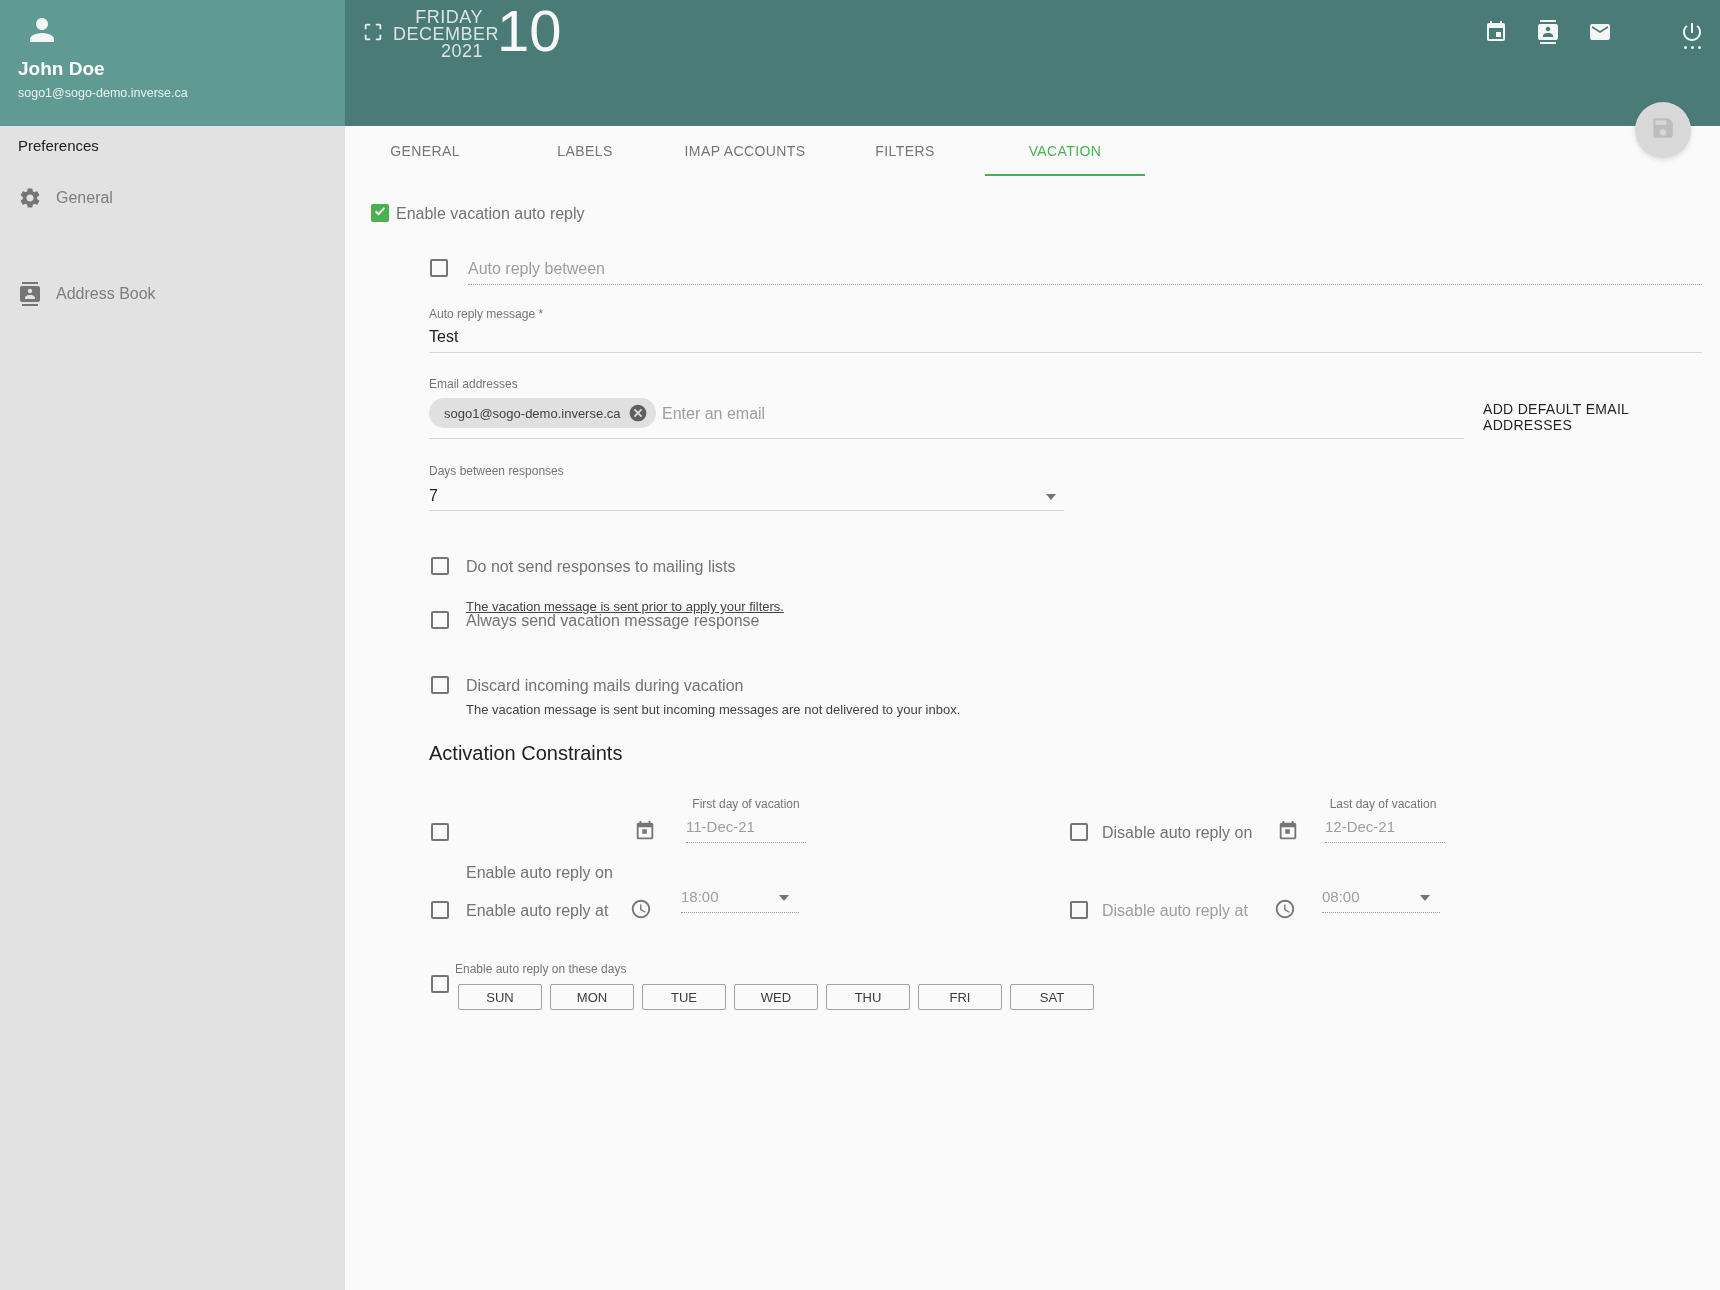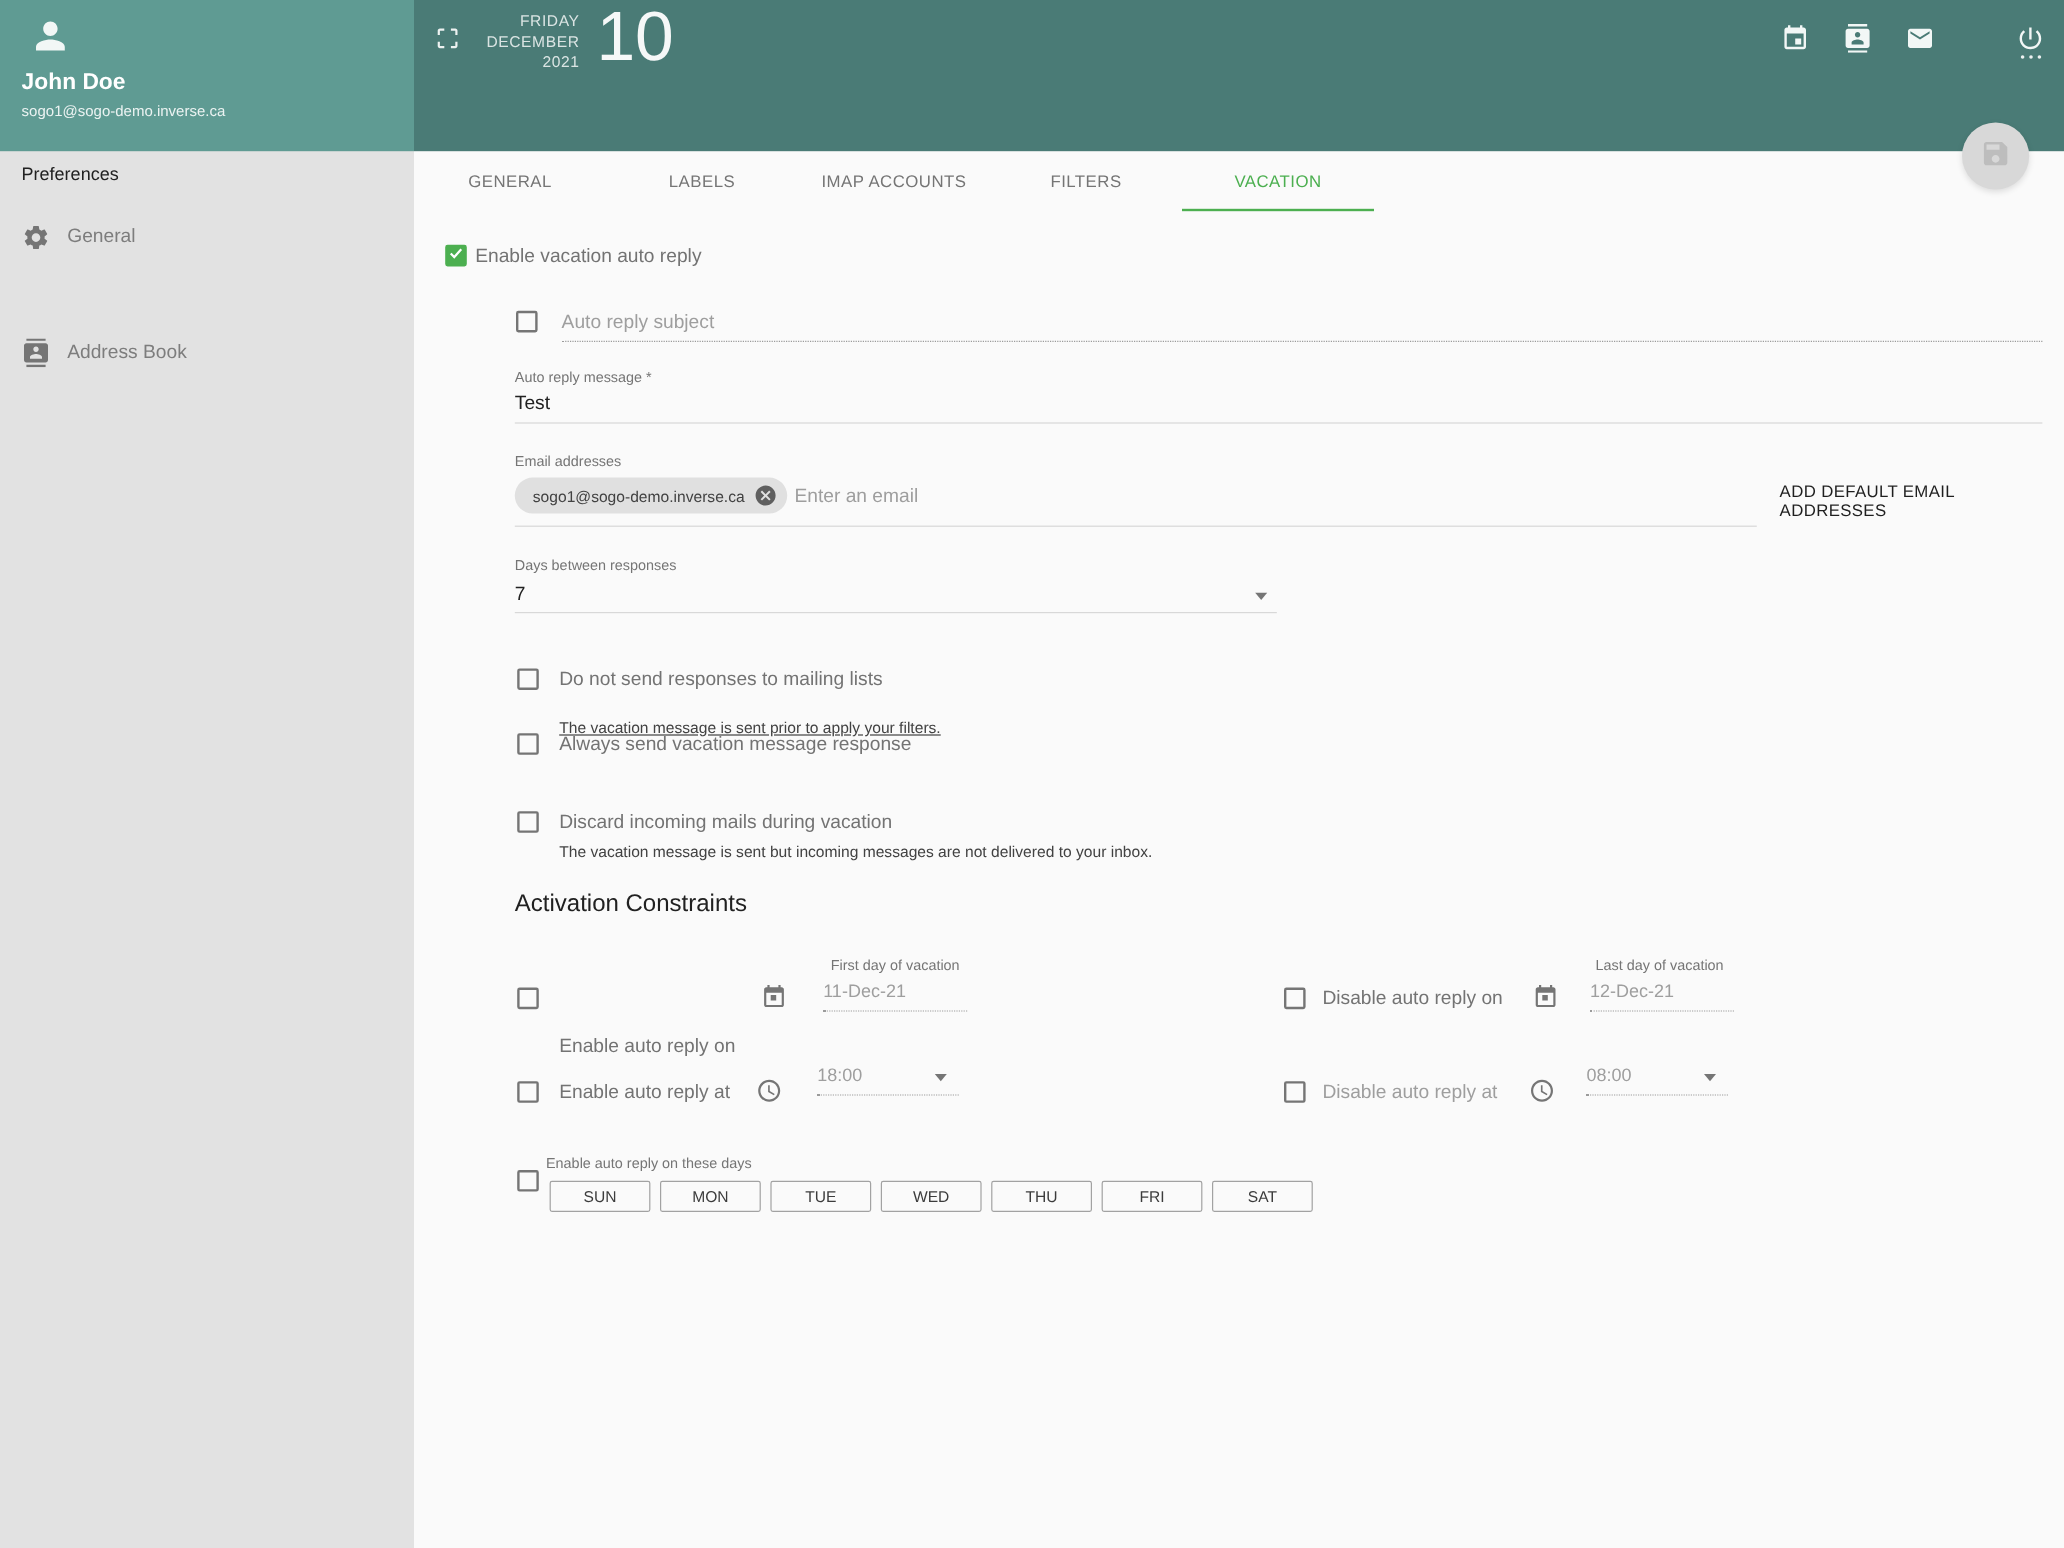--- a/index.html
+++ b/index.html
@@ -17,21 +17,21 @@
   .sidebar-title { left:18px; top:137px; font-size:15px; color:#212121; }
   .nav-item { left:0; width:345px; height:48px; display:flex; align-items:center; cursor:pointer; }
   .nav-item .nav-ico { margin-left:18px; width:24px; height:24px; }
   .nav-item .nav-label { margin-left:14px; font-size:16px; color:#7d7d7d; }
   .nav-item.active { background:#ffffff; }
   .nav-item.active .nav-label { color:#212121; font-weight:bold; }
 
   
   .topbar { left:345px; top:0; width:1375px; height:126px; background:#4a7b76; }
   .fullscreen-btn { left:17px; top:21px; width:22px; height:22px; cursor:pointer; }
-  .date-block { left:48px; top:9px; width:90px; text-align:right; color:rgba(255,255,255,0.8); font-size:13px; line-height:17px; letter-spacing:0.5px; }
+  .date-block { left:48px; top:9px; width:90px; text-align:right; color:rgba(255,255,255,0.8); font-size:18px; line-height:17px; letter-spacing:0.5px; }
   .big-day { left:152px; top:0px; font-size:58px; font-weight:100; color:rgba(255,255,255,0.95); line-height:62px; }
   .top-icon { top:20px; width:24px; height:24px; cursor:pointer; }
   .power-dots { left:1339px; top:46px; display:flex; gap:4px; }
   .power-dots i { width:3px; height:3px; border-radius:50%; background:rgba(255,255,255,0.9); }
 
   
   .fab { left:1635px; top:102px; width:56px; height:56px; border-radius:50%; background:#d8d8d8;
          display:flex; align-items:center; justify-content:center; box-shadow:0 2px 5px rgba(0,0,0,0.12); }
 
   
@@ -165,21 +165,21 @@
   <span class="abs cb checked" style="left:371px; top:204px;">
     <span>
       <svg width="14" height="14" viewBox="0 0 24 24">
           <path fill="none" stroke="#ffffff" stroke-width="3.2" d="M4.5 12.5l5 5 10-11"></path>
         </svg>
     </span>
   </span>
   <span class="abs lbl16" style="left:396px; top:204px;">Enable vacation auto reply</span>
 
   <span class="abs cb" style="left:430px; top:259px;"></span>
-  <span class="abs lbl16 dim" style="left:468px; top:259px;">Auto reply subject</span>
+  <span class="abs lbl16 dim" style="left:468px; top:259px;">Auto reply between</span>
   <div class="abs dotted-line" style="left:468px; top:284px; width:1234px;"></div>
 
   <span class="abs small-label" style="left:429px; top:307px;">Auto reply message *</span>
   <span class="abs value16" style="left:429px; top:328px;">Test</span>
   <div class="abs solid-line" style="left:429px; top:352px; width:1273px;"></div>
 
   <span class="abs small-label" style="left:429px; top:377px;">Email addresses</span>
   <div class="abs chip">
     <span class="chip-text">sogo1@sogo-demo.inverse.ca</span>
     <span style="display:flex;">

